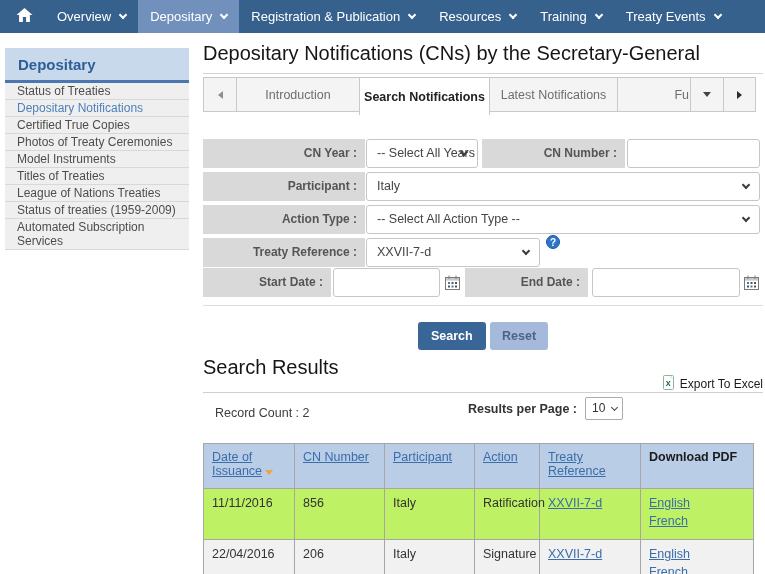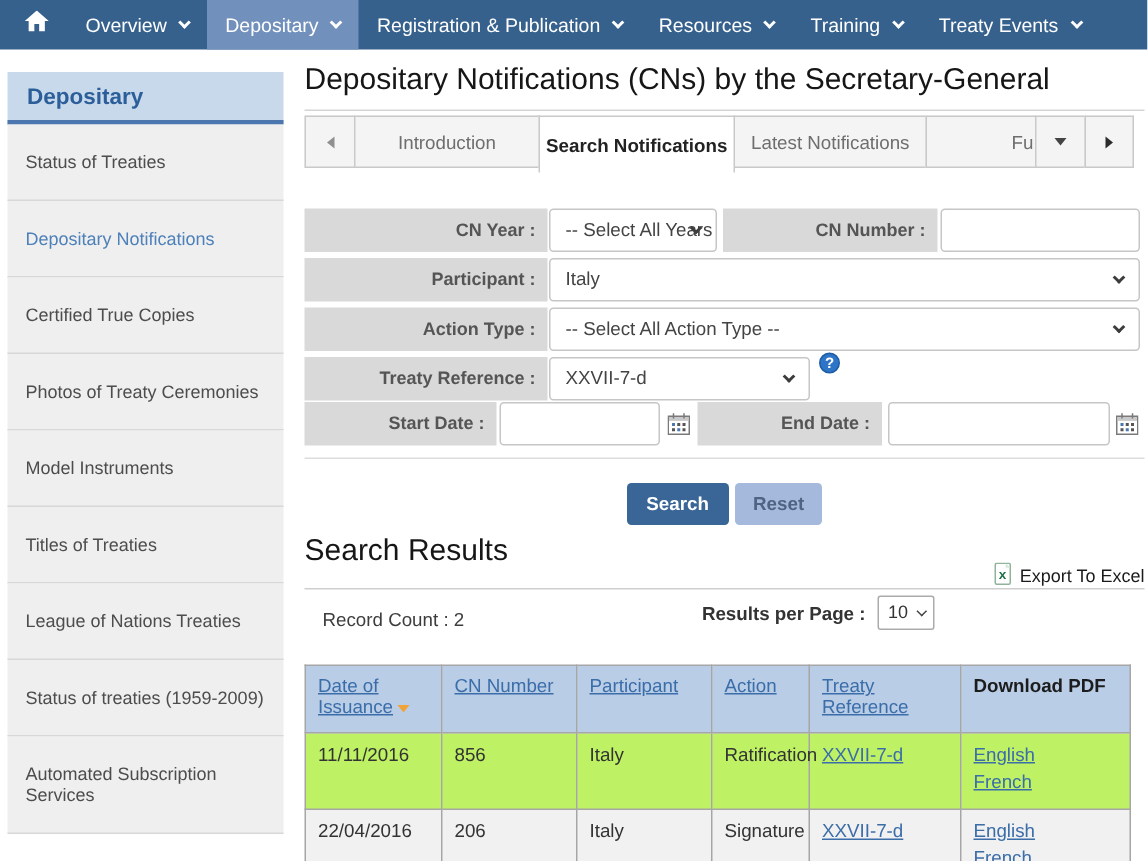--- a/index.html
+++ b/index.html
@@ -14,21 +14,21 @@
   
   .navbar { position:absolute; top:0; left:0; width:765px; height:33px; background:#36618D; display:flex; align-items:stretch; }
   .nav-home { display:flex; align-items:center; padding:0 12px 0 16px; cursor:pointer; }
   .nav-item { display:flex; align-items:center; gap:9px; padding:0 12px; color:#fff; font-size:13px; white-space:nowrap; cursor:pointer; }
   .nav-item.active { background:#7290BC; }
   .chev-w { width:6px; height:6px; border-right:2px solid #fff; border-bottom:2px solid #fff; transform:rotate(45deg); margin-top:-4px; }
 
   
   .sidebar { position:absolute; left:5px; top:48px; width:184px; }
   .sb-head { background:#C9D9EC; color:#2C5F99; font-weight:bold; font-size:15px; padding:8px 13px 7px; border-bottom:3px solid #4B77AE; }
-  .sb-item { background:#EFEFEF; color:#4D4D4D; font-size:12px; padding:18px 12px; border-bottom:1px solid #D8D8D8; cursor:pointer; }
+  .sb-item { background:#EFEFEF; color:#4D4D4D; font-size:12px; padding:1px 12px; border-bottom:1px solid #D8D8D8; cursor:pointer; }
   .sb-item.active { color:#4E80B9; }
 
   
   .main { position:absolute; left:203px; top:40px; width:560px; height:534px; }
   .page-title { position:absolute; top:2px; left:0; font-size:20px; font-weight:400; color:#161616; white-space:nowrap; }
   .hr1 { position:absolute; top:33px; left:0; width:560px; border-top:1px solid #D5D5D5; }
 
   
   .tabs { position:absolute; top:37px; left:0; height:38px; display:flex; }
   .tab { border:1px solid #C9C9C9; background:#F4F4F4; color:#6E6E6E; font-size:12.5px; height:35px; display:flex; align-items:center; justify-content:center; margin-left:-1px; cursor:pointer; }

